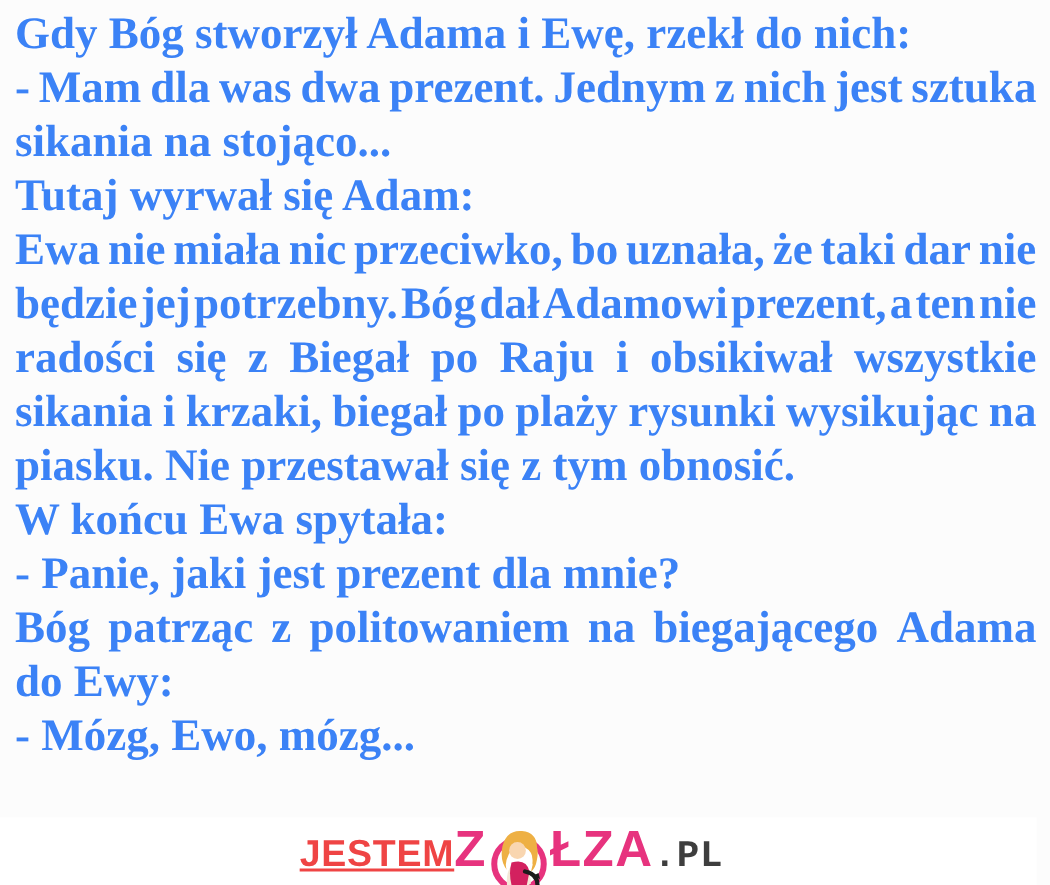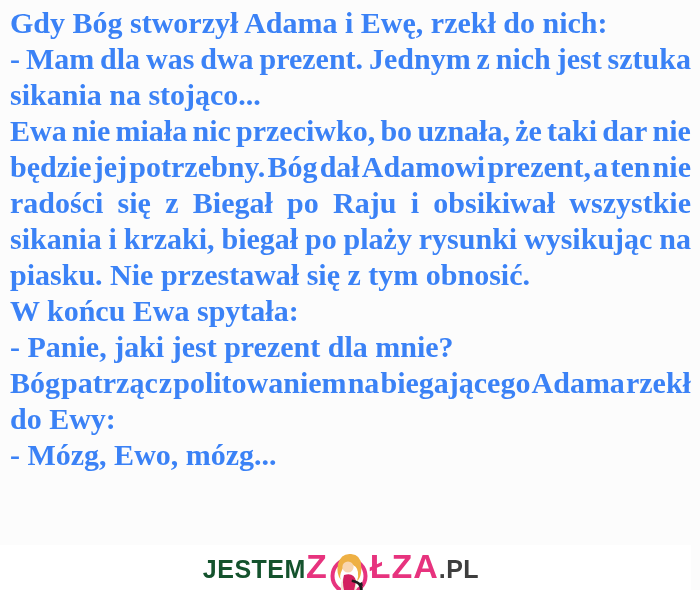--- a/index.html
+++ b/index.html
@@ -34,31 +34,32 @@
     align-items: baseline;
     justify-content: center;
     transform: translateX(-9px);
     padding-top: 2px;
   }
   .wm-prefix {
     font-family: "Liberation Sans", sans-serif;
     font-weight: 700;
     font-size: 25px;
     letter-spacing: 0.5px;
-    color: #14532d;
+    color: #ef4444;
+    text-decoration: underline;
   }
   .wm-brand {
     font-family: "Liberation Sans", sans-serif;
     font-weight: 700;
     font-size: 34px;
     letter-spacing: 1px;
     color: #e7337e;
   }
   .wm-suffix {
-    font-family: Liberation Sans, sans-serif;
+    font-family: Liberation Mono, monospace;
     font-weight: 700;
     font-size: 25px;
     letter-spacing: 0.5px;
     color: #3e3e3e;
   }
   .wm-icon {
     display: inline-block;
     align-self: center;
     width: 40px;
     height: 46px;
@@ -79,20 +80,21 @@
       <span>was</span>
       <span>dwa</span>
       <span>prezent.</span>
       <span>Jednym</span>
       <span>z</span>
       <span>nich</span>
       <span>jest</span>
       <span>sztuka</span>
     </div>
     <div class="line">sikania na stojąco...</div>
+    <div class="line">Tutaj wyrwał się Adam:</div>
     <div class="line stretch">
       <span>Ewa</span>
       <span>nie</span>
       <span>miała</span>
       <span>nic</span>
       <span>przeciwko,</span>
       <span>bo</span>
       <span>uznała,</span>
       <span>że</span>
       <span>taki</span>
@@ -137,21 +139,20 @@
     <div class="line">W końcu Ewa spytała:</div>
     <div class="line">- Panie, jaki jest prezent dla mnie?</div>
     <div class="line stretch">
       <span>Bóg</span>
       <span>patrząc</span>
       <span>z</span>
       <span>politowaniem</span>
       <span>na</span>
       <span>biegającego</span>
       <span>Adama</span>
-      <span>rzekł</span>
     </div>
     <div class="line">do Ewy:</div>
     <div class="line">- Mózg, Ewo, mózg...</div>
   </div>
 
 <div class="watermark">
   <span class="wm-prefix">JESTEM</span>
   <span class="wm-brand">Z</span>
   <span class="wm-icon">
     <svg width="40" height="46" viewBox="0 0 40 46" xmlns="http://www.w3.org/2000/svg">

